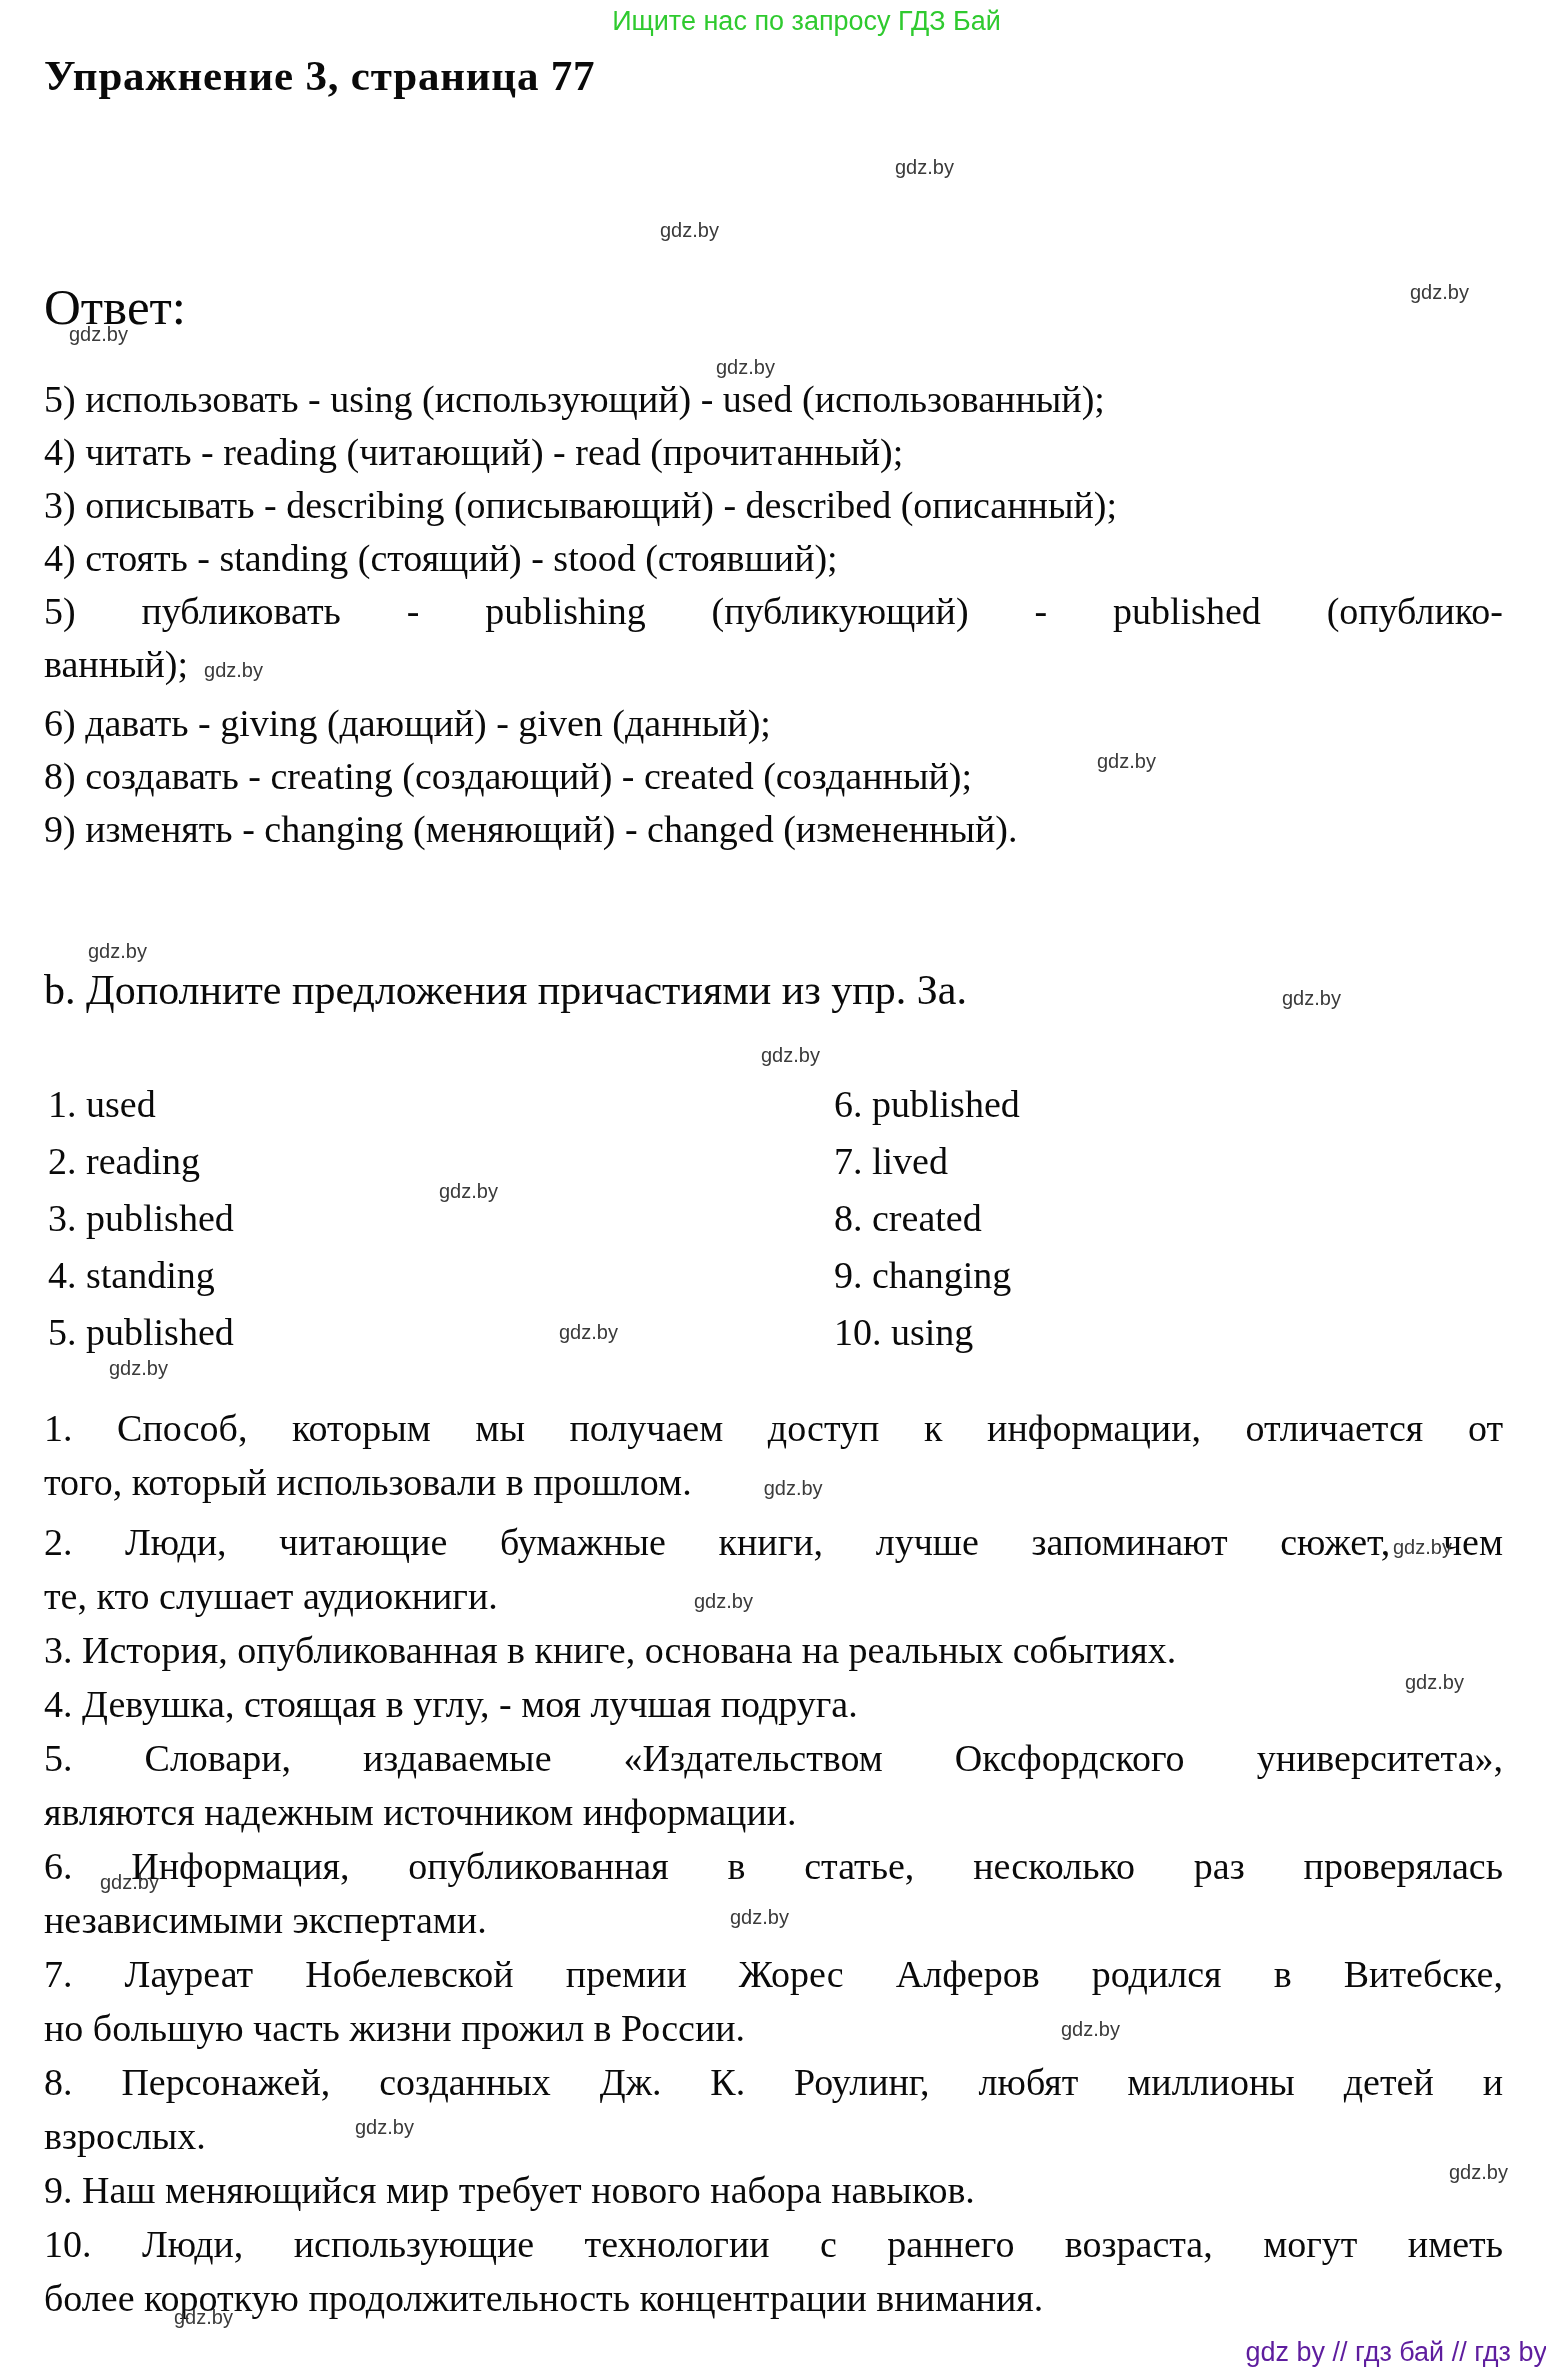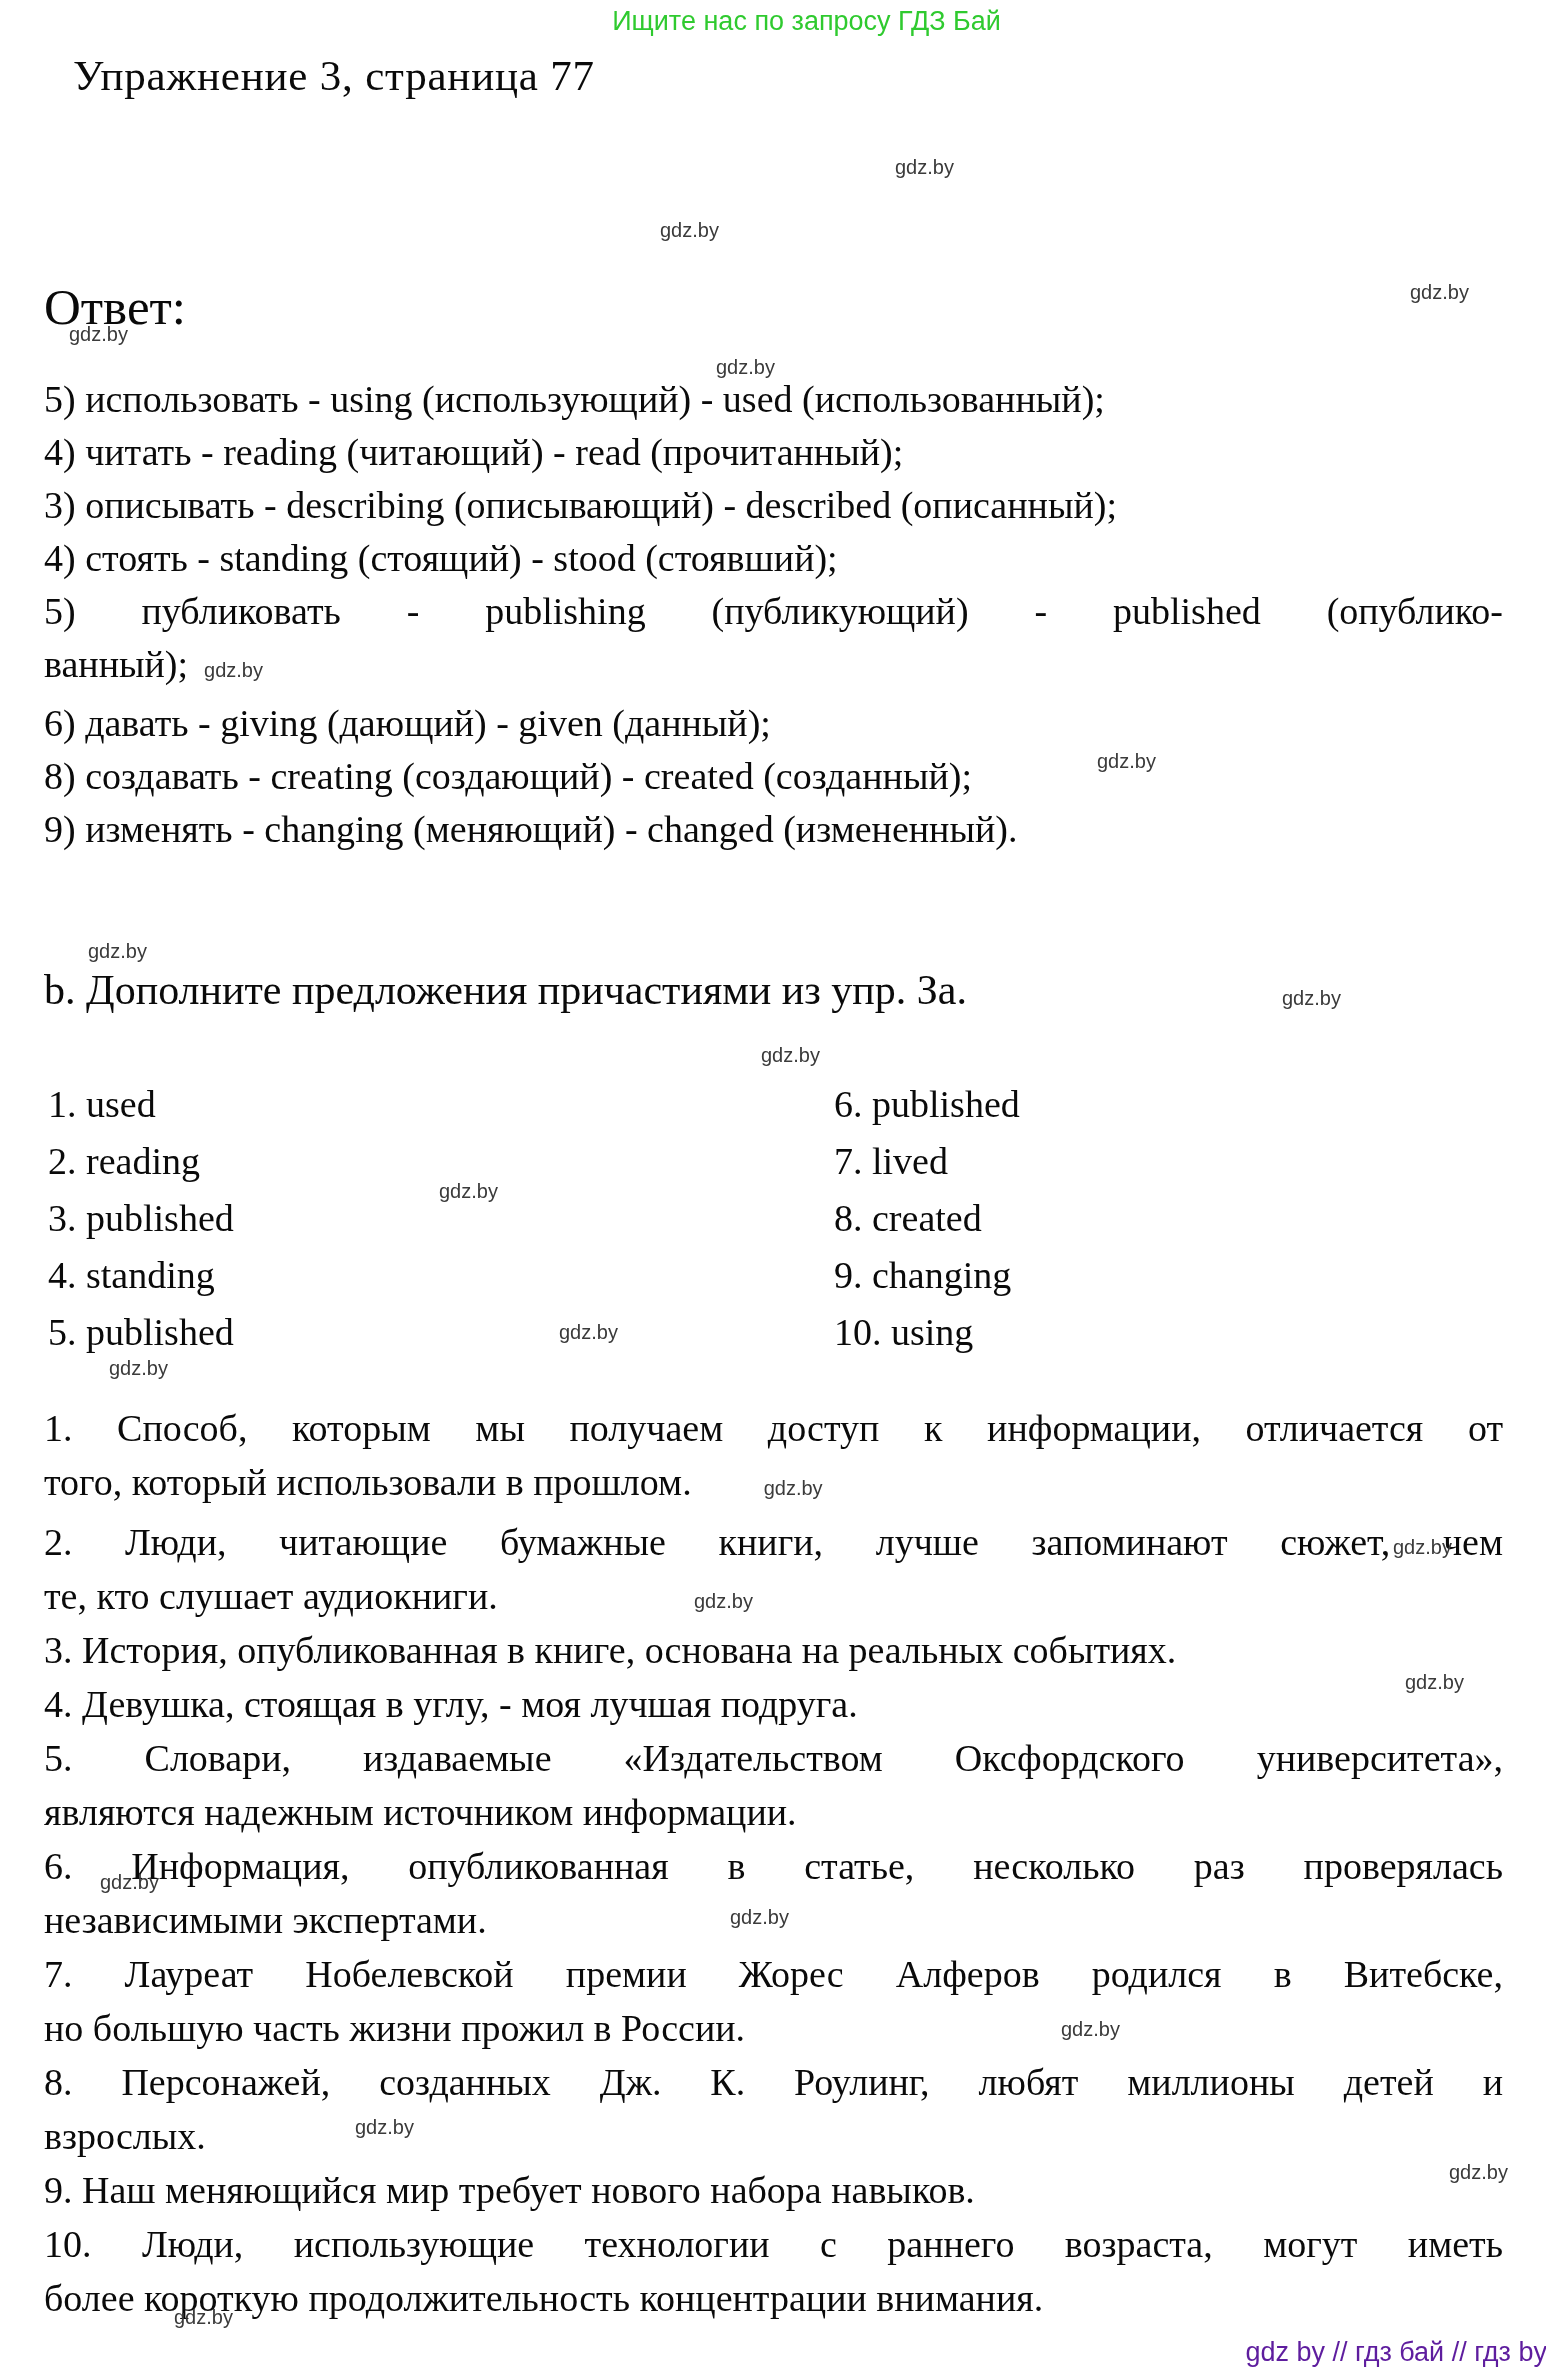--- a/index.html
+++ b/index.html
@@ -20,21 +20,21 @@
     overflow:hidden;
   }
   .promo{
     position:absolute;top:6.4px;left:0;width:100%;
     text-align:center;
     font-family:"Liberation Sans","DejaVu Sans",sans-serif;
     font-size:27px;color:var(--green);padding-left:33px;
   }
   .title{
     position:absolute;top:51px;left:44px;
-    font-size:43px;font-weight:400;letter-spacing:0.8px;margin-left:29px;
+    font-size:43px;font-weight:700;letter-spacing:0.8px;
   }
   .para-a{position:absolute;top:109px;left:44px;width:1459px;font-size:38px;line-height:65px;}
   .answer-label{position:absolute;top:278px;left:44px;font-size:51px;}
   .verbs{position:absolute;top:373px;left:44px;width:1459px;font-size:38px;line-height:53px;}
   .task-b{position:absolute;top:966px;left:44px;width:1459px;font-size:42px;}
   .answers{position:absolute;top:1076px;left:48px;width:1452px;font-size:38px;line-height:57px;}
   .answers .col-left{position:absolute;left:0;top:0;}
   .answers .col-right{position:absolute;left:786px;top:0;}
   .sentences{position:absolute;top:1401px;left:44px;width:1459px;font-size:38px;line-height:54px;}
   .fill{text-align:justify;text-align-last:justify;}

